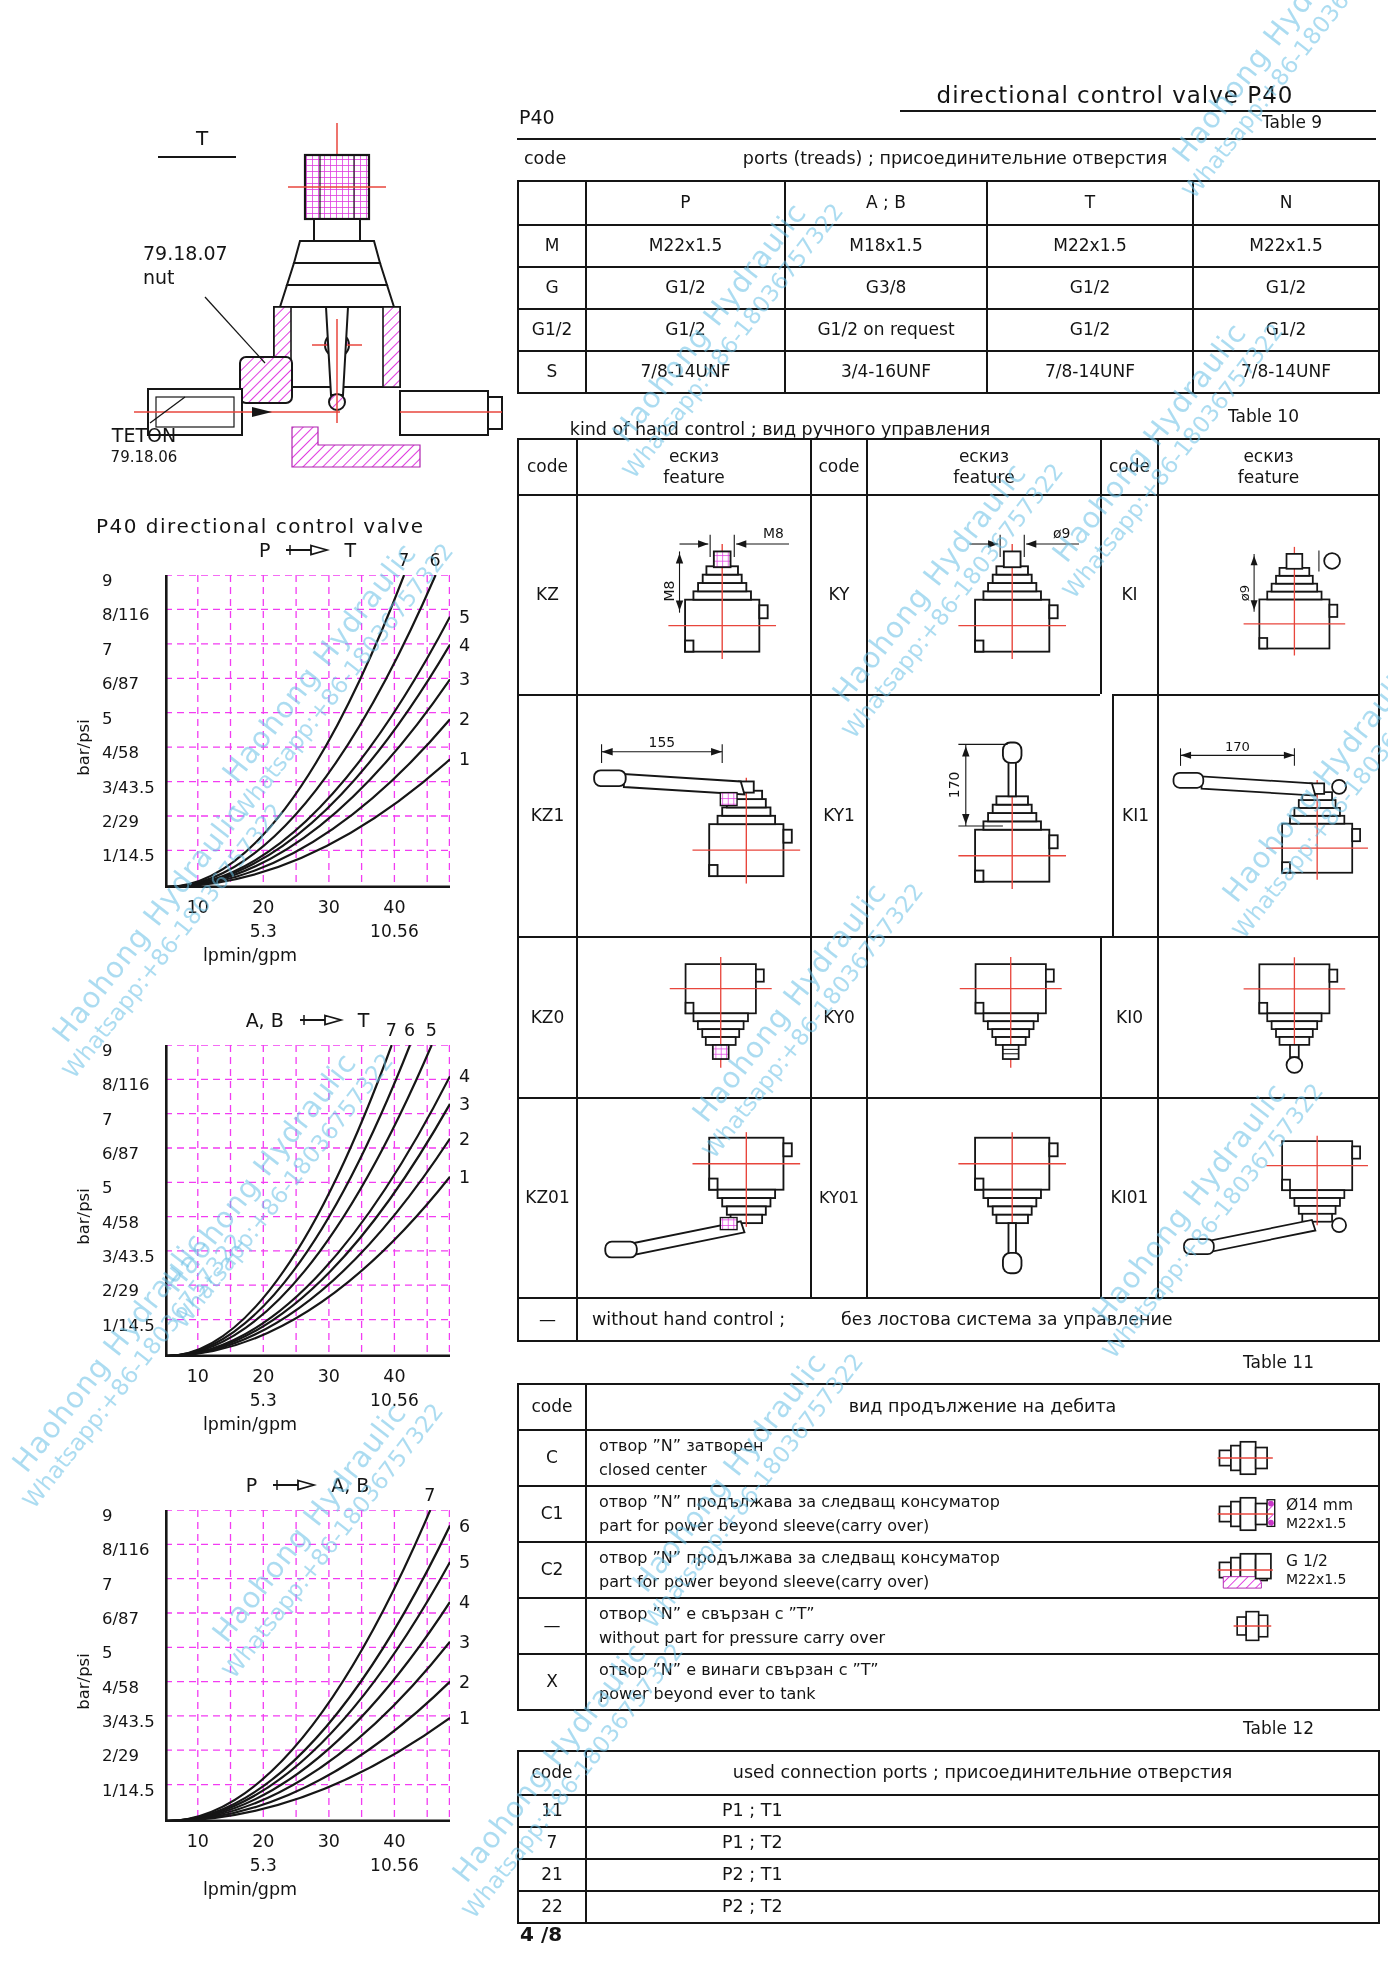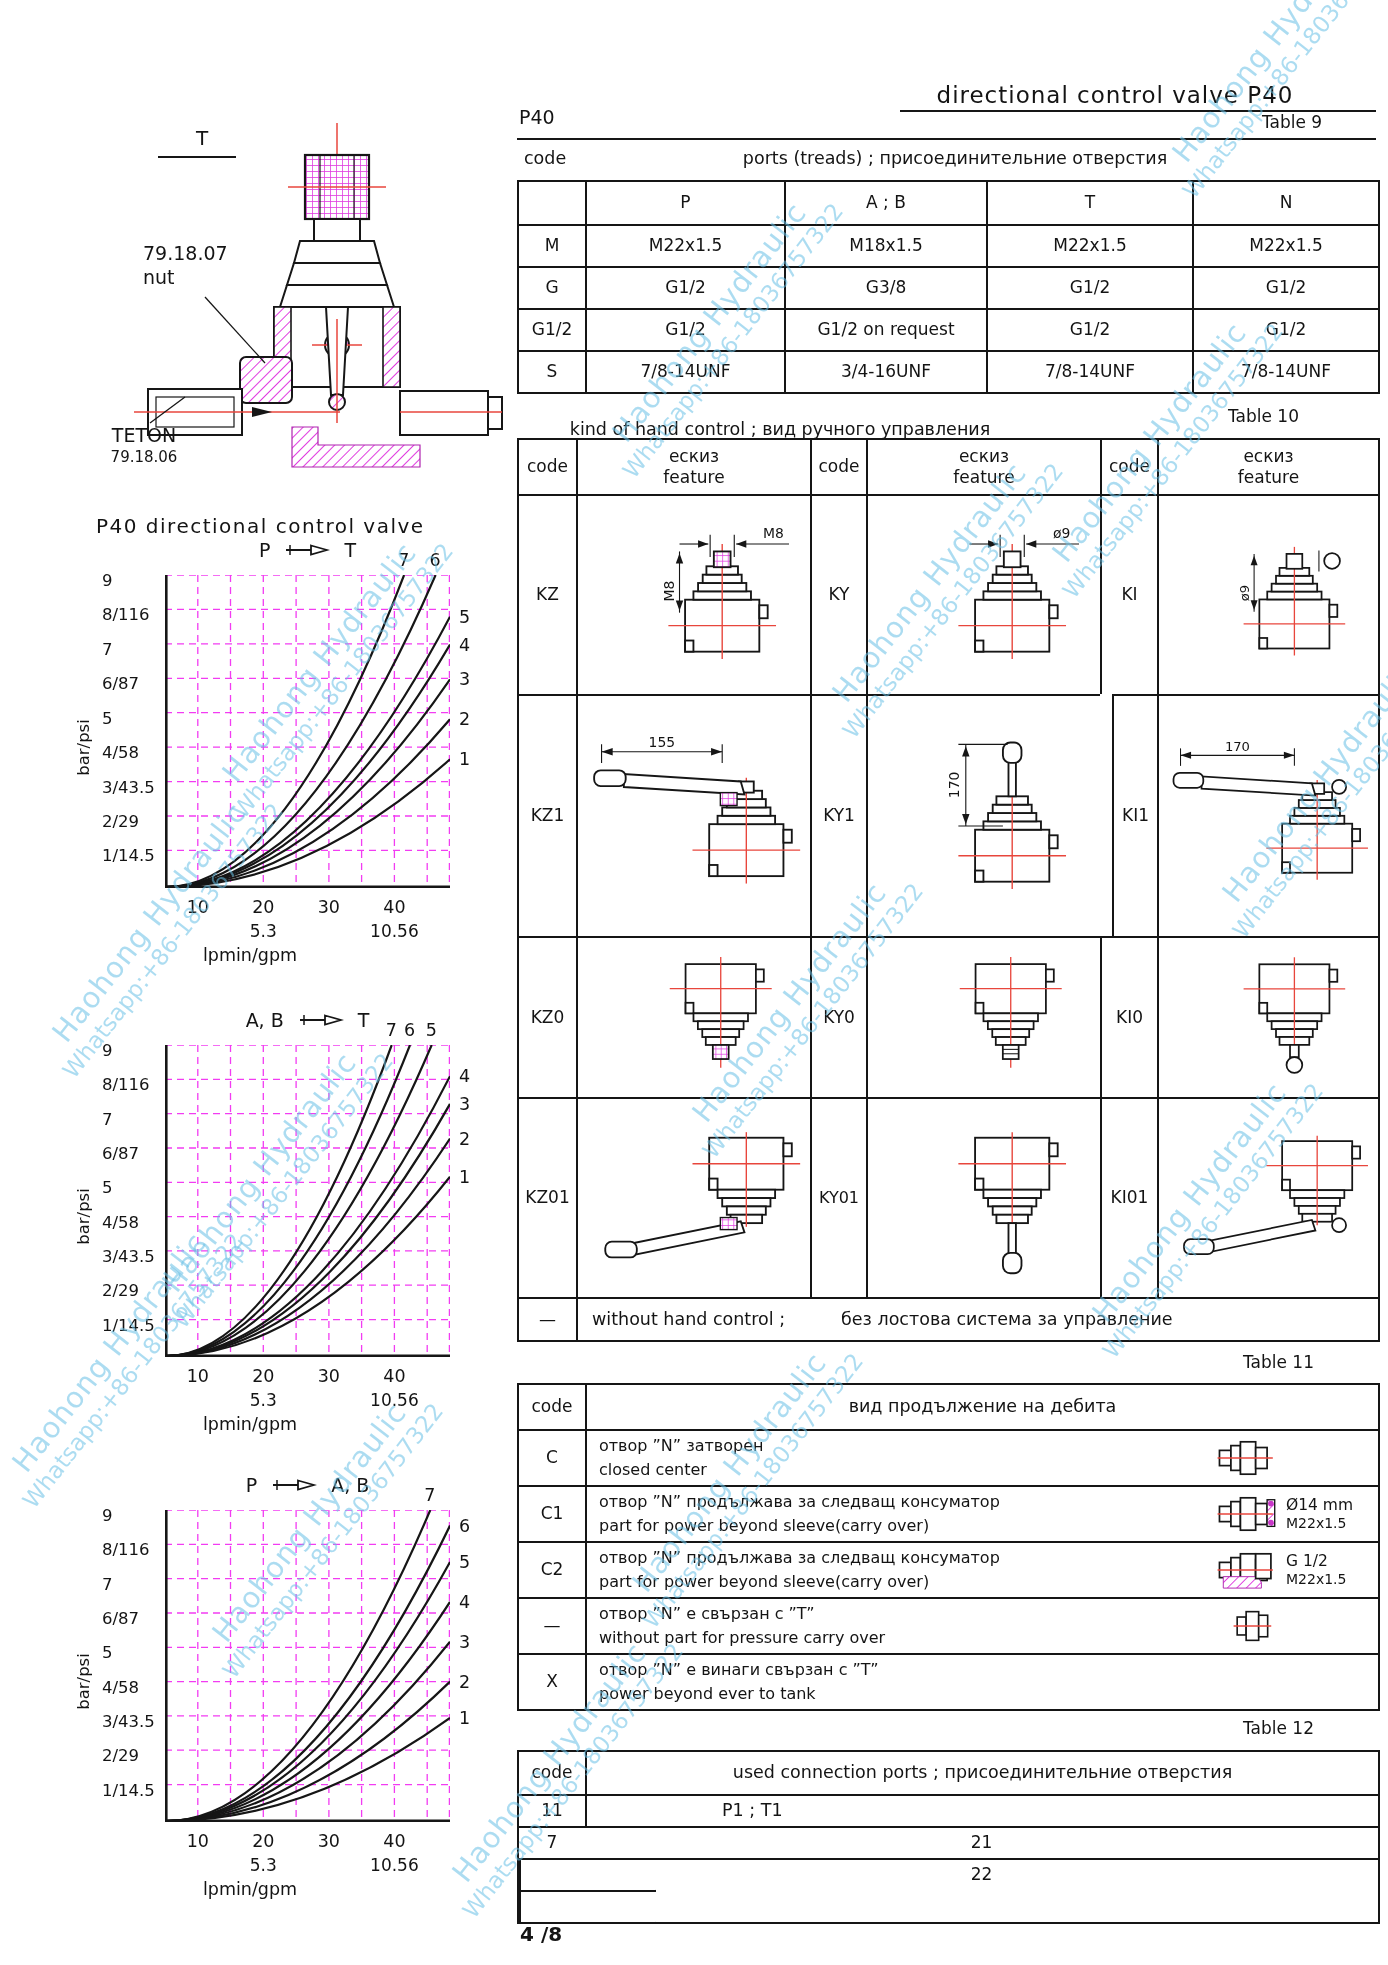--- a/index.html
+++ b/index.html
@@ -516,20 +516,21 @@
           <div>power beyond ever to tank</div>
         </div>
       </div>
     </div>
     <div style="position: absolute; left: 517px; top: 1750px; display: grid; z-index: 1; background: rgba(255, 255, 255, 0); grid-template-columns: 66px 793px; grid-template-rows: 42px 32px 32px 32px 32px; border: 2.4px solid rgb(21, 21, 21);">
       <div style="display: flex; align-items: center; justify-content: center; border-left: none; border-top: none; font-size: 17px; line-height: 1.25; overflow: hidden;">code</div>
       <div style="display: flex; align-items: center; justify-content: center; border-left: 2px solid rgb(21, 21, 21); border-top: none; font-size: 17.5px; line-height: 1.25; overflow: hidden;">used connection ports ;  присоединительние отверстия</div>
       <div style="display: flex; align-items: center; justify-content: center; border-left: none; border-top: 2px solid rgb(21, 21, 21); font-size: 17px; line-height: 1.25; overflow: hidden;">11</div>
       <div style="display: flex; align-items: center; justify-content: flex-start; border-left: 2px solid rgb(21, 21, 21); border-top: 2px solid rgb(21, 21, 21); font-size: 17.5px; line-height: 1.25; overflow: hidden; padding-left: 135px;">P1 ; T1</div>
       <div style="display: flex; align-items: center; justify-content: center; border-left: none; border-top: 2px solid rgb(21, 21, 21); font-size: 17px; line-height: 1.25; overflow: hidden;">7</div>
+      <div style="display: flex; align-items: center; justify-content: flex-start; border-left: 2px solid rgb(21, 21, 21); border-top: 2px solid rgb(21, 21, 21); font-size: 17.5px; line-height: 1.25; overflow: hidden; padding-left: 135px;">P1 ; T2</div>
       <div style="display: flex; align-items: center; justify-content: center; border-left: none; border-top: 2px solid rgb(21, 21, 21); font-size: 17px; line-height: 1.25; overflow: hidden;">21</div>
       <div style="display: flex; align-items: center; justify-content: flex-start; border-left: 2px solid rgb(21, 21, 21); border-top: 2px solid rgb(21, 21, 21); font-size: 17.5px; line-height: 1.25; overflow: hidden; padding-left: 135px;">P2 ; T1</div>
       <div style="display: flex; align-items: center; justify-content: center; border-left: none; border-top: 2px solid rgb(21, 21, 21); font-size: 17px; line-height: 1.25; overflow: hidden;">22</div>
       <div style="display: flex; align-items: center; justify-content: flex-start; border-left: 2px solid rgb(21, 21, 21); border-top: 2px solid rgb(21, 21, 21); font-size: 17.5px; line-height: 1.25; overflow: hidden; padding-left: 135px;">P2 ; T2</div>
     </div>
     <div style="position: absolute; left: 165px; top: 539px; width: 285px; display: flex; justify-content: center; align-items: center; gap: 14px; font-size: 19px; z-index: 2;">
       <span>P</span>
       <span style="display: flex;">
         <svg width="46" height="14" viewBox="0 0 46 14">
     <line x1="2" y1="7" x2="27" y2="7" stroke="#161616" stroke-width="2"></line>

